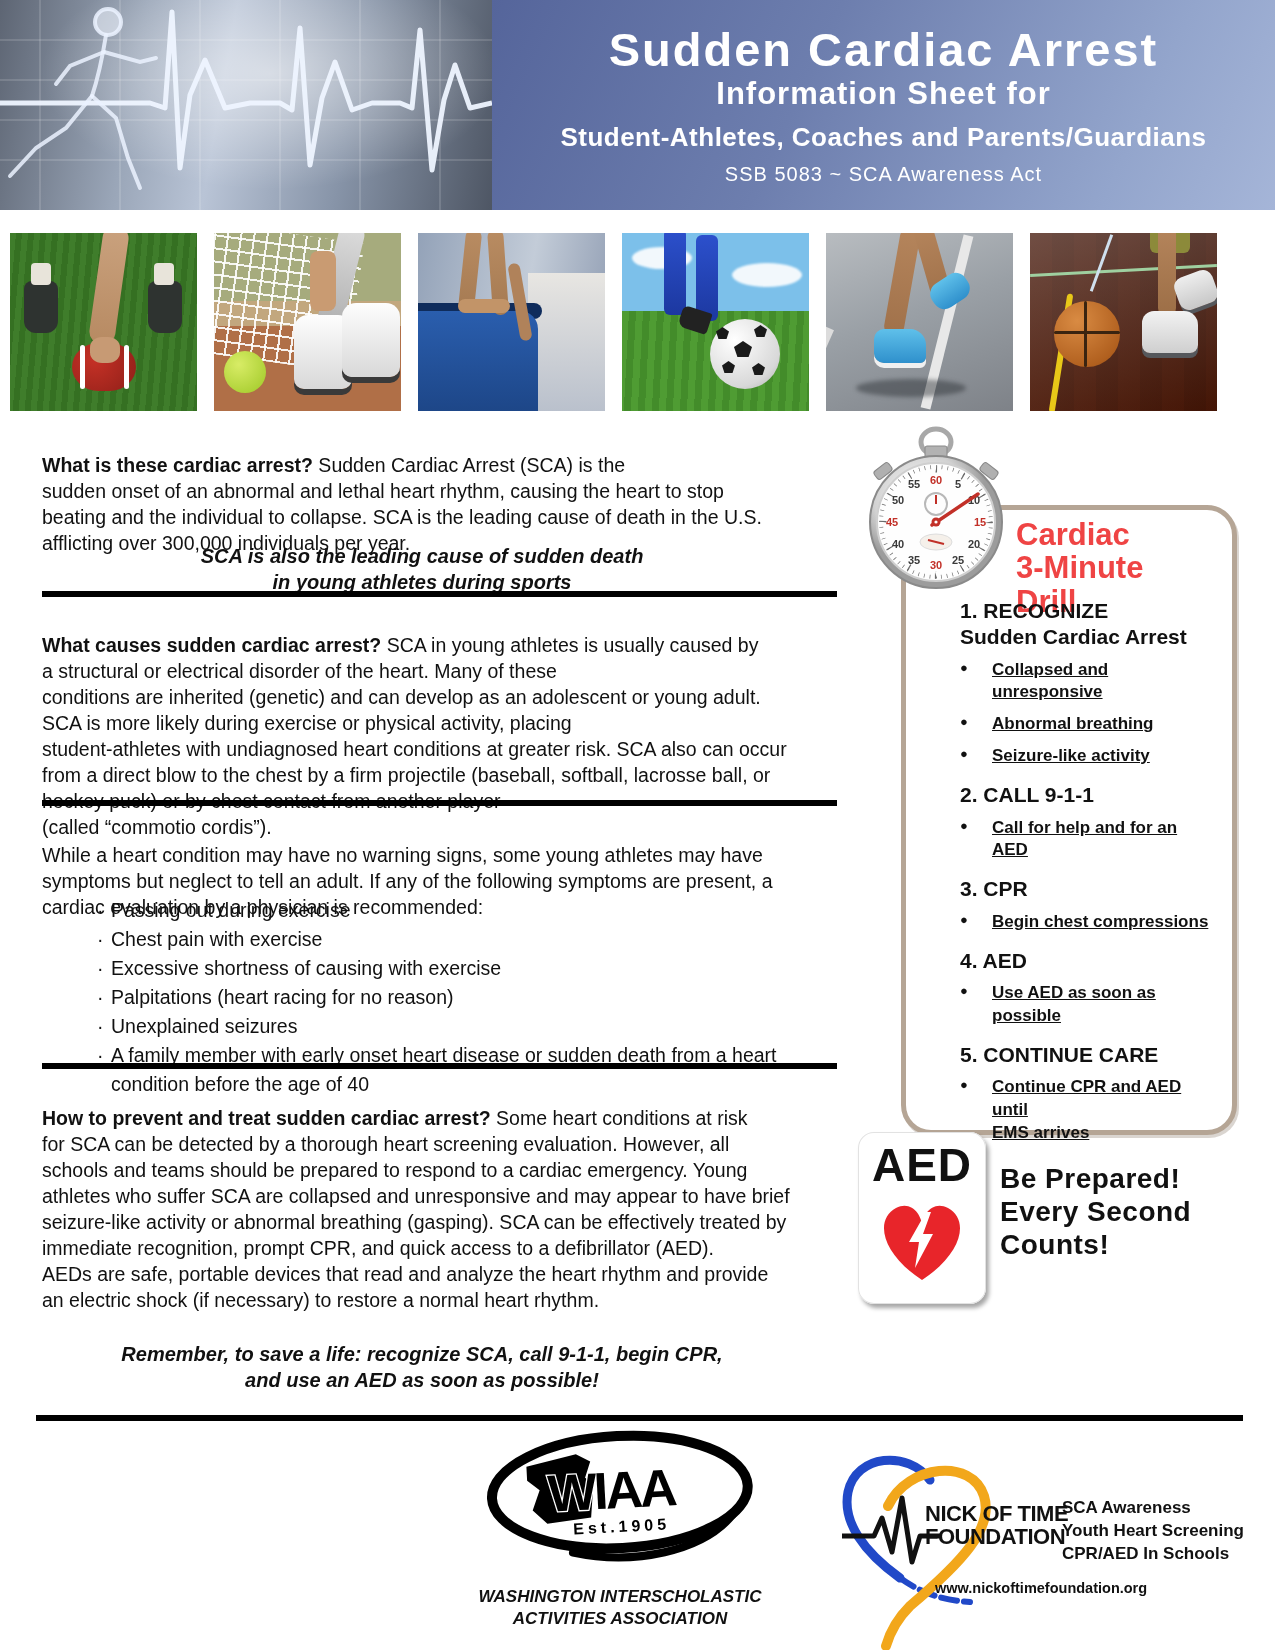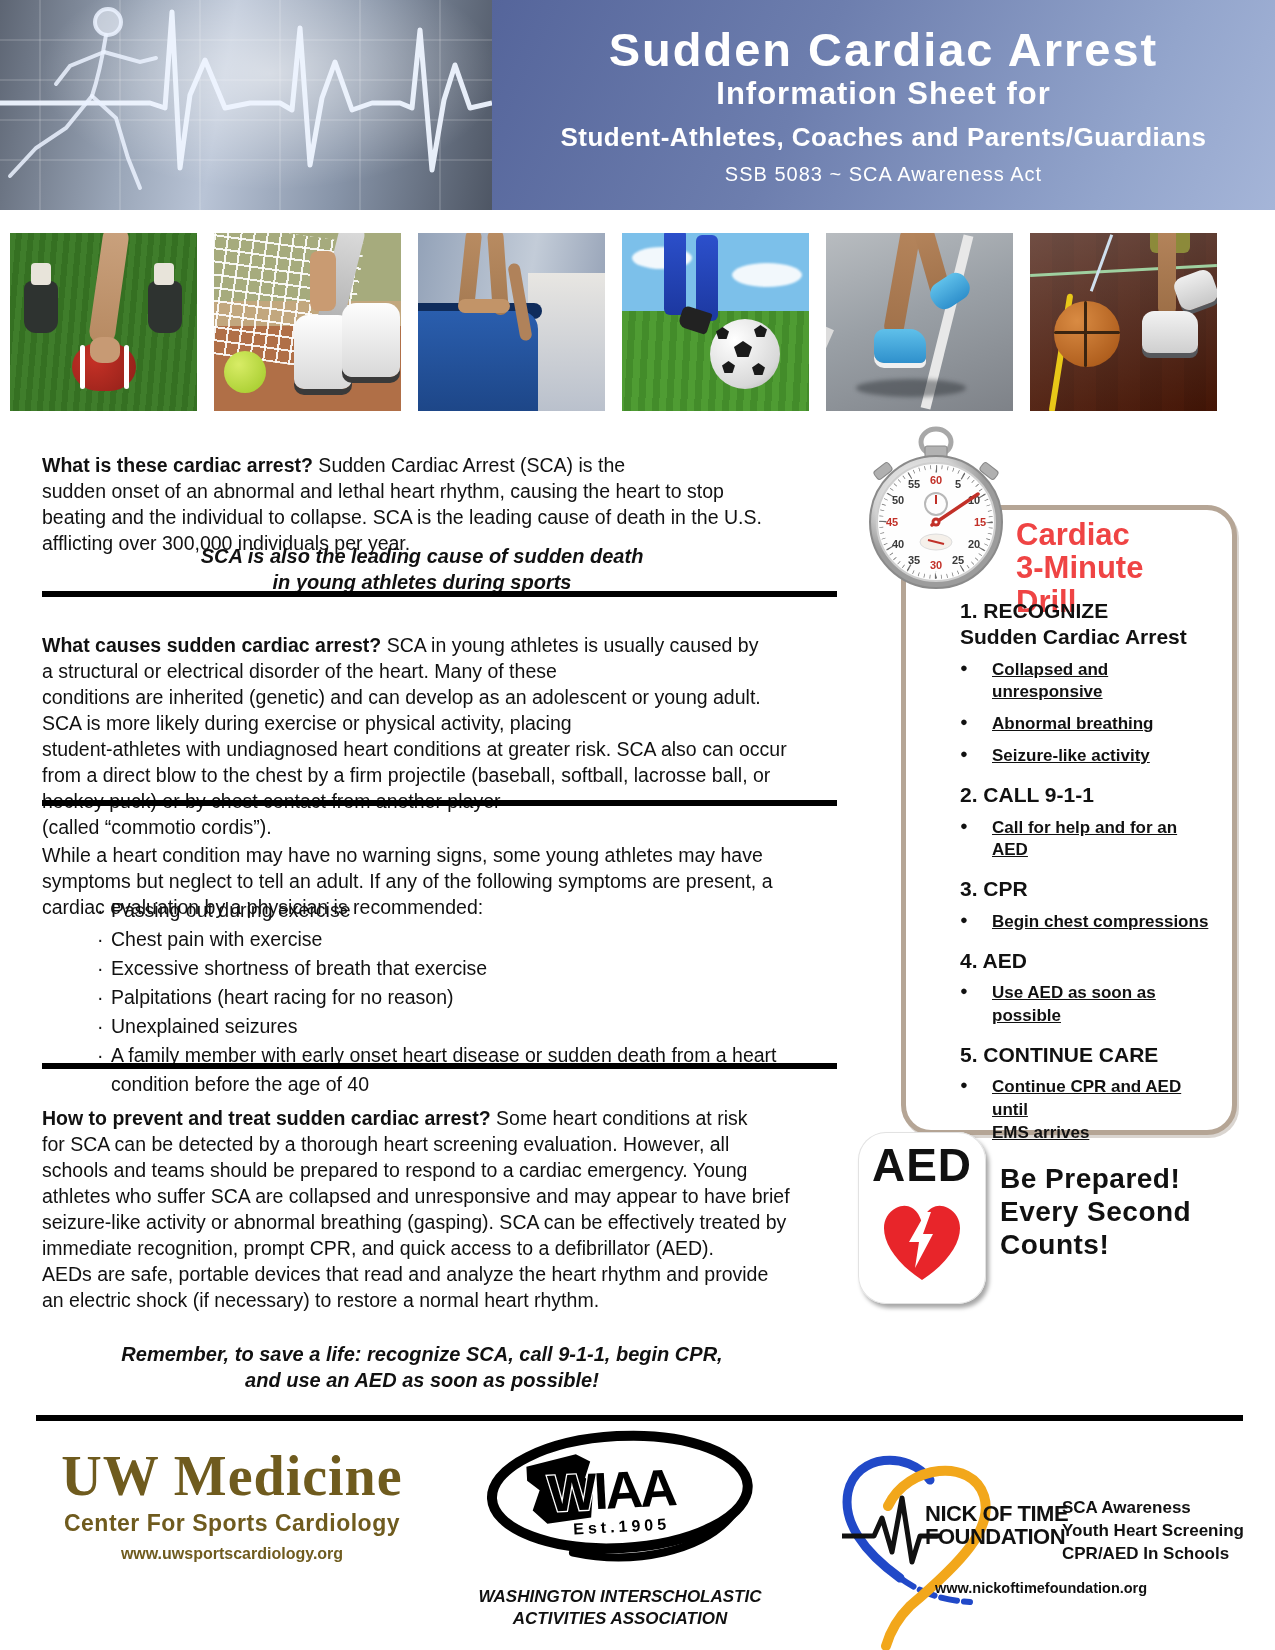--- a/index.html
+++ b/index.html
@@ -119,21 +119,21 @@
   .steps{position:absolute;left:920px;top:588px;width:295px;}
   .step{margin-bottom:14px;margin-left:32px;}
   .step-h{font-size:21px;font-weight:700;line-height:1.25;white-space:pre-line;margin:10px 0 8px 8px;}
   .step-b{margin:0;padding:0;list-style:none;}
   .step-b li{position:relative;padding-left:40px;font-size:17px;font-weight:700;line-height:1.35;
              margin-bottom:9px;white-space:pre-line;text-decoration:underline;}
   .step-b li:before{content:"\25CF";position:absolute;left:8px;top:0;font-size:13px;}
 
   
   .aed-badge{position:absolute;left:858px;top:1132px;width:128px;height:172px;background:#fff;
-      border-radius:28px;box-shadow:3px 4px 4px rgba(0,0,0,.35), inset 0 0 0 1px #e2e2e2;
+      border-radius:16px;box-shadow:3px 4px 4px rgba(0,0,0,.35), inset 0 0 0 1px #e2e2e2;
       display:flex;flex-direction:column;align-items:center;}
   .aed-word{font-size:46px;font-weight:800;letter-spacing:1px;margin-top:6px;}
   .be-prepared{position:absolute;left:1000px;top:1162px;width:220px;font-size:28px;font-weight:800;
       line-height:1.18;white-space:pre-line;letter-spacing:.5px;}
 
   
   .foot-rule{position:absolute;left:36px;top:1415px;width:1207px;height:6px;background:#000;}
   .uw{position:absolute;left:42px;top:1448px;width:380px;text-align:center;color:#6f5b1e;}
   .uw-name{font-family:"Liberation Serif", serif;font-size:56px;font-weight:600;letter-spacing:1px;line-height:1;}
   .uw-dept{font-size:23px;font-weight:700;margin-top:6px;letter-spacing:.5px;}
@@ -267,21 +267,21 @@
 
     <div class="rule" style="top:800px;"></div>
 
     <p class="para" style="top:822px;">While a heart condition may have no warning signs, some young athletes may have
 symptoms but neglect to tell an adult. If any of the following symptoms are present, a
 cardiac evaluation by a physician is recommended:</p>
 
     <ul class="sym-list" style="top:896px;">
       <li>Passing out during exercise</li>
       <li>Chest pain with exercise</li>
-      <li>Excessive shortness of breath that exercise</li>
+      <li>Excessive shortness of causing with exercise</li>
       <li>Palpitations (heart racing for no reason)</li>
       <li>Unexplained seizures</li>
       <li>A family member with early onset heart disease or sudden death from a heart
 condition before the age of 40</li>
     </ul>
 
     <div class="rule" style="top:1063px;"></div>
 
     <p class="para" style="top:1085px;"><span class="lead">How to prevent and treat sudden cardiac arrest?</span><span> Some heart conditions at risk
 for SCA can be detected by a thorough heart screening evaluation. However, all
@@ -383,25 +383,20 @@
       <path d="M0,42 C-40,16 -48,-18 -26,-30 C-10,-38 0,-22 0,-12 C0,-22 10,-38 26,-30 C48,-18 40,16 0,42 Z" fill="#e8252a"></path>
       <polygon points="4,-26 -13,4 -3,4 -7,30 11,-4 1,-4 9,-26" fill="#fff"></polygon>
     </svg>
   </div>
   <div class="be-prepared">Be Prepared!
 Every Second
 Counts!</div>
 
   <div class="foot-rule"></div>
 
-  <div class="uw">
-    <div class="uw-name">UW Medicine</div>
-    <div class="uw-dept">Center For Sports Cardiology</div>
-    <div class="uw-url">www.uwsportscardiology.org</div>
-  </div>
 
   <div class="wiaa">
     <svg width="300" height="160" viewBox="0 0 300 160">
       <g transform="rotate(-3 150 75)">
         <ellipse cx="150" cy="72" rx="128" ry="56" fill="none" stroke="#000" stroke-width="10"></ellipse>
         <path d="M262,100 C230,136 160,146 100,130" fill="none" stroke="#000" stroke-width="8" stroke-linecap="round"></path>
         <polygon points="58,42 108,32 122,40 116,56 124,62 120,96 76,100 62,86 70,66 58,56" fill="#000"></polygon>
         <text x="78" y="88" font-size="52" font-weight="900" fill="#000" stroke="#fff" stroke-width="2.5" style="paint-order:stroke" letter-spacing="-3">WIAA</text>
         <text x="150" y="112" text-anchor="middle" font-size="16" font-weight="700" letter-spacing="4" fill="#000">Est.1905</text>
       </g>

